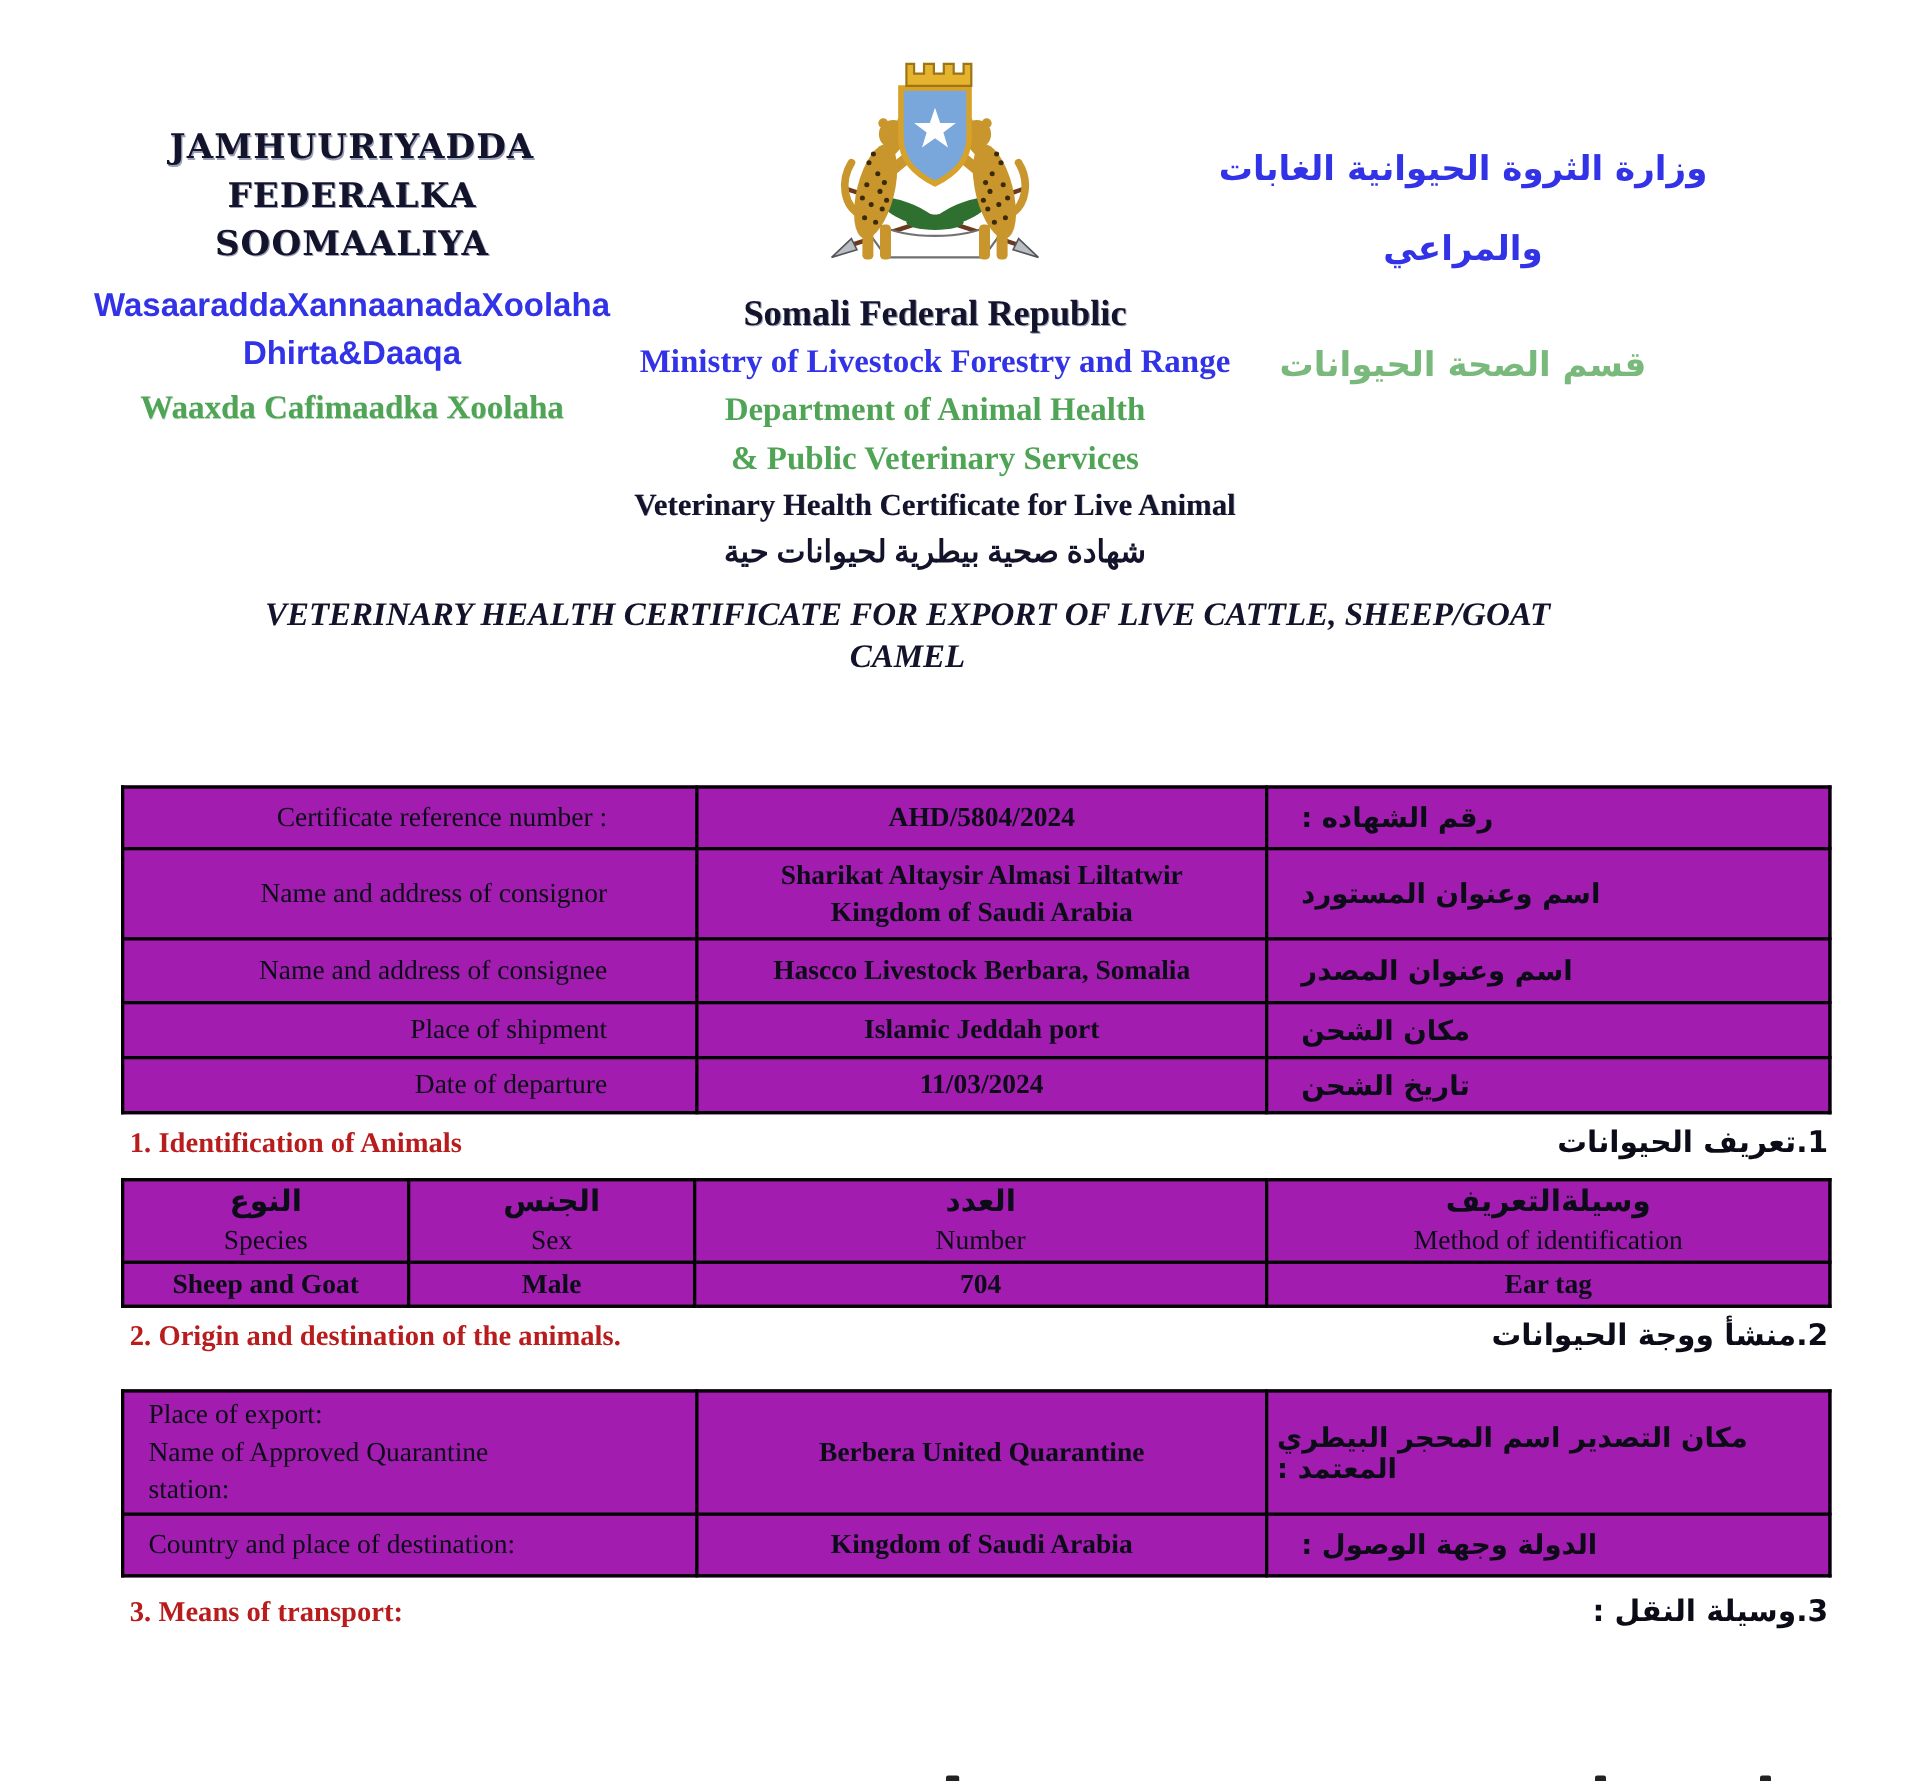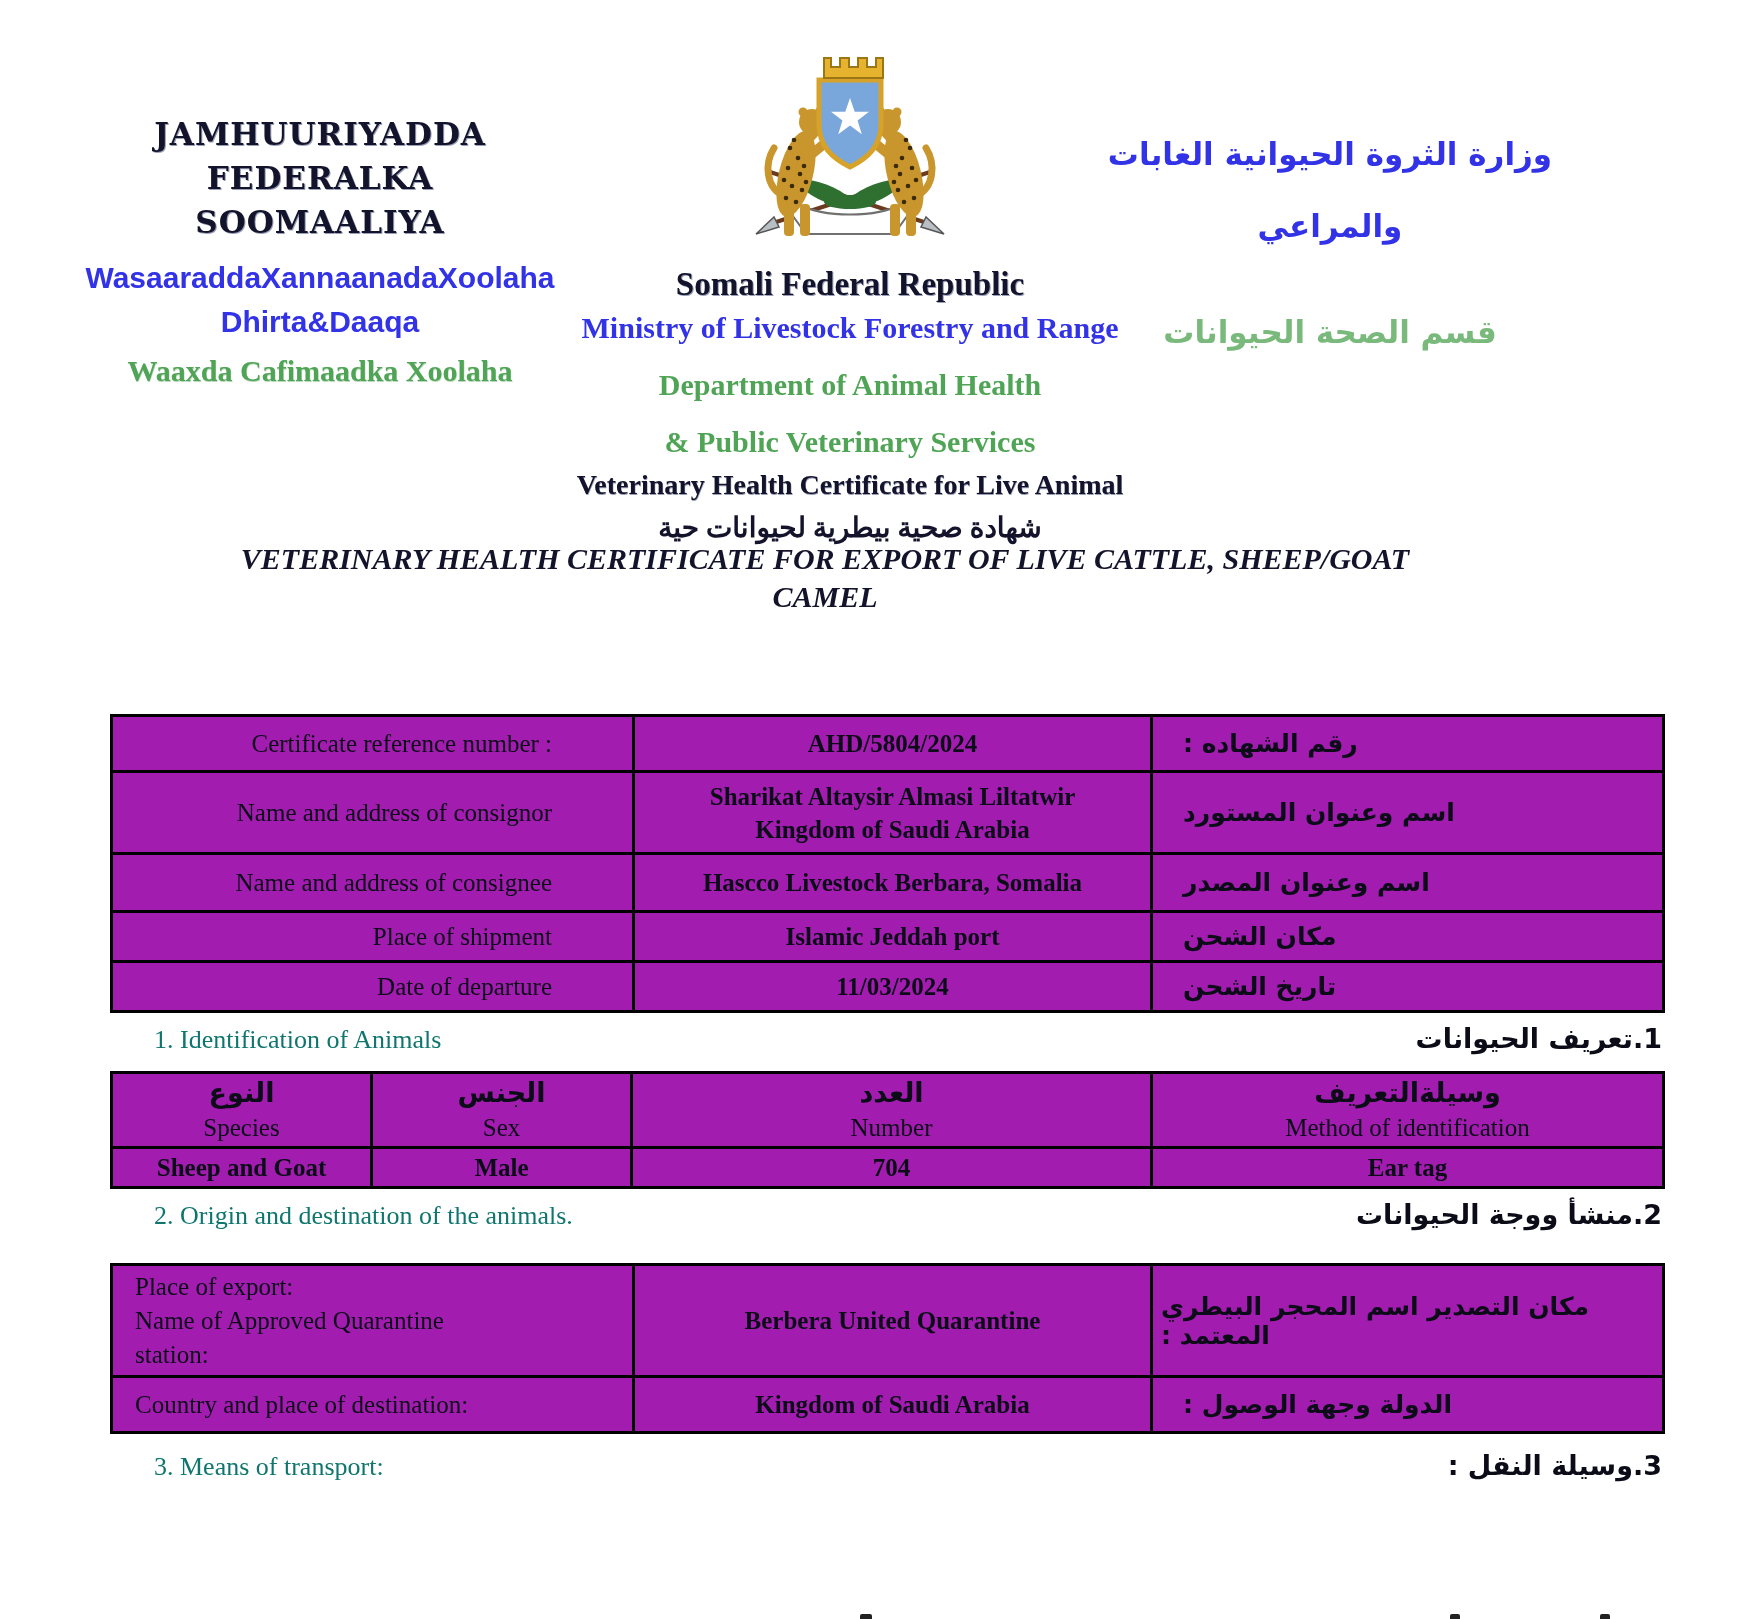--- a/index.html
+++ b/index.html
@@ -22,21 +22,21 @@
     font-family:"Liberation Sans","DejaVu Sans",sans-serif;
     font-weight:bold;font-size:30px;line-height:44px;color:#3232e6;margin-top:12px;
   }
   .h-left .som-green{
     font-weight:bold;font-size:30px;line-height:42px;color:#4fa455;margin-top:6px;
     text-shadow:0.5px 0.5px 0 #b9d8bd;
   }
   .h-center{position:absolute;left:550px;top:48px;width:600px;text-align:center;}
   .h-center .t-country{font-weight:bold;font-size:33px;line-height:44px;color:#13132b;margin-top:10px;text-shadow:1px 1px 0 #9aa0b8;}
   .h-center .t-ministry{font-weight:bold;font-size:30px;line-height:44px;color:#3232e6;}
-  .h-center .t-dept{font-weight:bold;font-size:30px;line-height:44px;color:#4fa455;margin-top:13px;}
+  .h-center .t-dept{font-weight:bold;font-size:30px;line-height:44px;color:#4fa455;}
   .h-center .t-cert{font-weight:bold;font-size:28px;line-height:42px;color:#13132b;text-shadow:0.5px 0.5px 0 #9aa0b8;}
   .h-center .t-cert-ar{font-weight:bold;font-size:28px;line-height:44px;color:#13132b;direction:rtl;}
   .h-right{position:absolute;left:1090px;top:118px;width:480px;text-align:center;direction:rtl;}
   .h-right .ar{font-weight:bold;font-size:31px;line-height:72px;font-family:"DejaVu Sans","Liberation Sans",sans-serif;}
   .h-right .ar-black{color:#13132b;text-shadow:1px 1px 0 #9aa0b8;}
   .h-right .ar-blue{color:#3232e6;}
   .h-right .ar-green{color:#79b97b;margin-top:34px;}
   .h-spacer{height:540px;}
   
   .main-title{
@@ -55,21 +55,21 @@
          font-family:"DejaVu Sans","Liberation Sans",sans-serif;}
   td.ara-tight{padding-left:8px;font-size:26px;}
   
   td.idh{text-align:center;}
   td.idh .ar-top{display:block;font-weight:bold;font-size:27px;direction:rtl;
                  font-family:"DejaVu Sans","Liberation Sans",sans-serif;line-height:36px;}
   td.idh .en-bot{display:block;font-size:25px;line-height:34px;}
   td.idd{font-weight:bold;text-align:center;}
   
   .sect{width:1552px;margin-left:110px;display:flex;justify-content:space-between;align-items:baseline;height:36px;}
-  .sect .en{font-weight:normal;font-size:26px;color:#0f766e;padding-left:8px;margin-left:36px;}
+  .sect .en{font-weight:bold;font-size:26px;color:#b91c1c;padding-left:8px;}
   .sect .ar{font-weight:bold;font-size:27px;color:#0c0c18;direction:rtl;
             font-family:"DejaVu Sans","Liberation Sans",sans-serif;}
   .mt10{margin-top:10px;} .mt12{margin-top:12px;} .mt16{margin-top:16px;}
   .mt18{margin-top:18px;} .mt28{margin-top:28px;} .mt98{margin-top:98px;}
   
   .cut-mark{position:absolute;height:6px;background:#222;border-radius:2px 2px 0 0;}
 </style>
 </head>
 <body>
 

